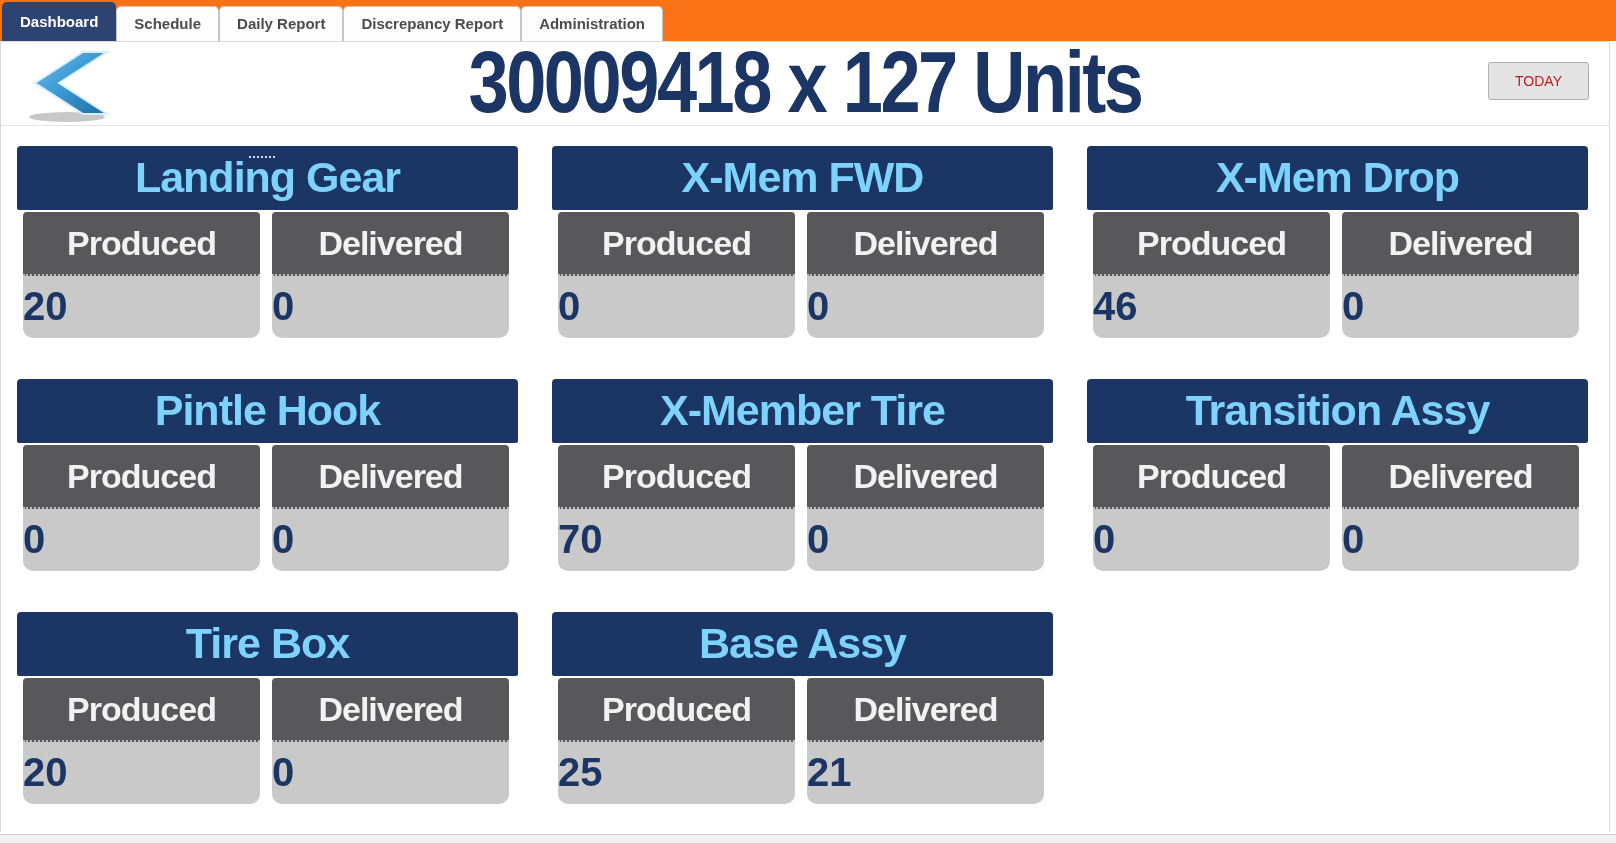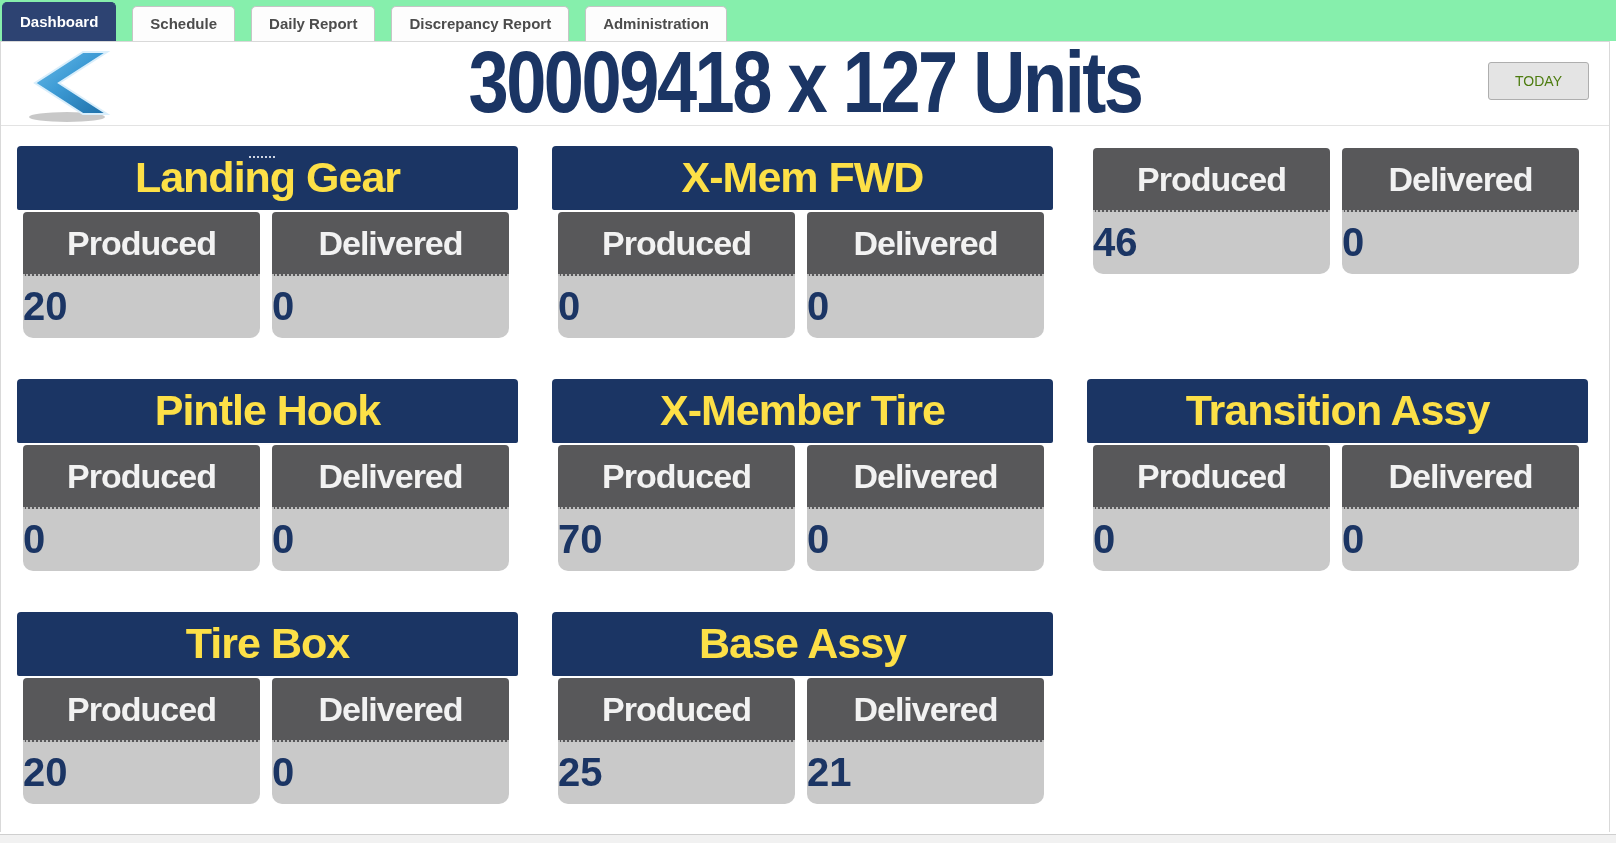--- a/index.html
+++ b/index.html
@@ -1,53 +1,53 @@
 <!DOCTYPE html>
 <html><head>
 <meta charset="utf-8">
 <style>
   * { margin:0; padding:0; box-sizing:border-box; }
   html,body { width:1616px; height:843px; background:#ffffff; overflow:hidden;
               font-family:"Liberation Sans", sans-serif; }
 
   
-  .tabbar { display:flex; align-items:flex-end; gap:16px; padding:2px 0 0 2px;
-            height:41px; background:#86efac; }
+  .tabbar { display:flex; align-items:flex-end; gap:0; padding:2px 0 0 2px;
+            height:41px; background:#f97316; }
   .tab { border:1px solid #c5c5c5; border-bottom:none; border-radius:5px 5px 0 0;
          background:#fdfdfd; color:#4c4c4c; font-weight:bold; font-size:15px;
          padding:0 17px; line-height:34px; height:35px; cursor:pointer; white-space:nowrap; }
   .tab.active { background:#2d4372; border-color:#2d4372; color:#ffffff;
                 height:39px; line-height:38px; }
 
   
   .main { width:1610px; height:791px; border:1px solid #d9d9d9; border-bottom:none;
           background:#fff; position:relative; }
 
   
   .header { position:relative; height:84px; border-bottom:1px solid #e3e3e3;padding-left:36px; }
   .back-btn { position:absolute; left:22px; top:8px; width:92px; height:74px;
               cursor:pointer; background:transparent; border:none; }
   .page-title { position:absolute; left:50%; top:50%;
                 transform:translate(-50%,-52%) scaleX(0.82);
                 font-size:88px; font-weight:bold; letter-spacing:-3px;
                 color:#1b3564; white-space:nowrap; }
   .today-btn { position:absolute; right:20px; top:20px; padding:10px 26px;
                background:#e4e4e4; border:1px solid #aeaeae; border-radius:3px;
-               font-size:14px; color:#4d7c0f; font-family:"Liberation Sans",sans-serif;
+               font-size:14px; color:#b91c1c; font-family:"Liberation Sans",sans-serif;
                cursor:pointer; }
   .tiny-badge { position:absolute; left:246px; top:111px; width:31px; height:9px;
                 background:#1b3564; border-radius:1px; overflow:hidden; }
   .tiny-badge i { display:block; margin:3px 2px; height:2px;
                   background:repeating-linear-gradient(90deg,#cfd6e4 0 2px,transparent 2px 4px); }
 
   
   .cards { padding:20px 16px 0 16px; display:grid;
            grid-template-columns:repeat(3,501px); column-gap:34px; row-gap:34px; }
   .card { width:501px; }
-  .card-header { background:#1b3564; color:#fde047; text-align:center;
+  .card-header { background:#1b3564; color:#7dd3fc; text-align:center;
                  font-size:43px; font-weight:bold; letter-spacing:-1px;
                  height:64px; line-height:62px; border-radius:4px 4px 2px 2px;
                  white-space:nowrap; overflow:hidden; }
   .card-cols { display:flex; gap:12px; padding:0 9px 7px 6px; margin-top:2px; }
   .col { flex:1; border-radius:4px 4px 10px 10px; overflow:hidden; }
   .col-label { background:#58585a; color:#f2f2f2; text-align:center;
                font-size:34px; font-weight:bold; letter-spacing:-1px;
                height:64px; line-height:62px;
                border-bottom:2px dotted #bdbdbd; }
   .col-value { background:#c9c9c9; color:#1b3564; 
@@ -118,20 +118,21 @@
         <div class="col-value">0</div>
       </div>
       <div class="col">
         <div class="col-label">Delivered</div>
         <div class="col-value">0</div>
       </div>
     </div>
   </div>
 
   <div class="card">
+    <div class="card-header">X-Mem Drop</div>
     <div class="card-cols">
       <div class="col">
         <div class="col-label">Produced</div>
         <div class="col-value">46</div>
       </div>
       <div class="col">
         <div class="col-label">Delivered</div>
         <div class="col-value">0</div>
       </div>
     </div>

